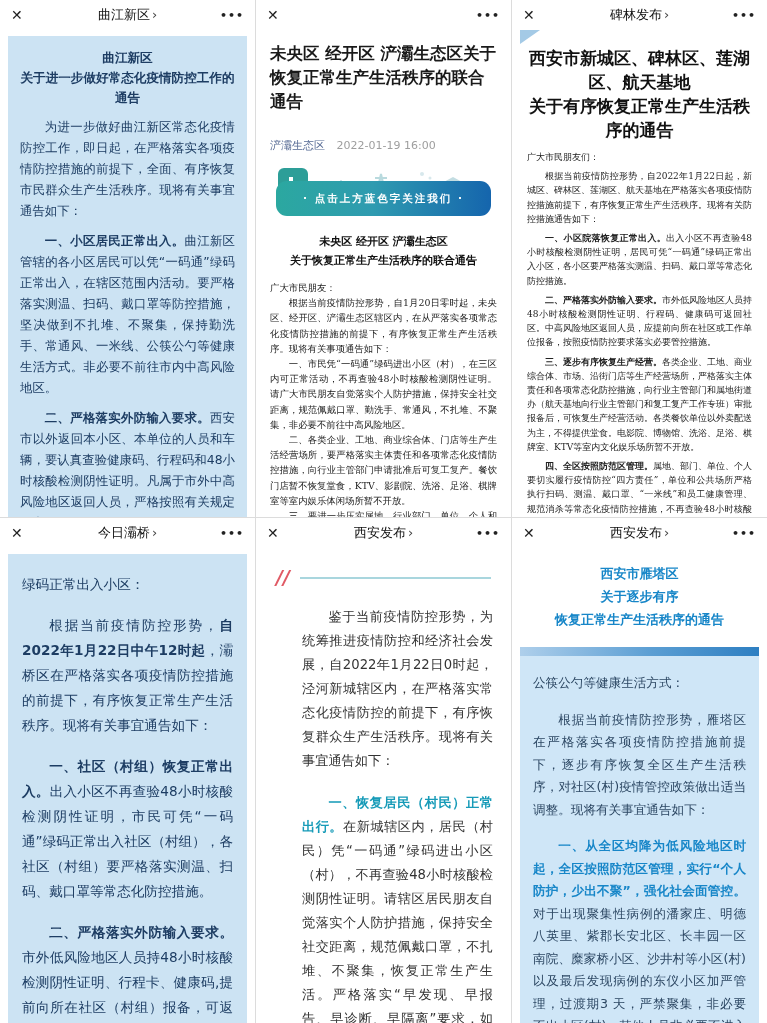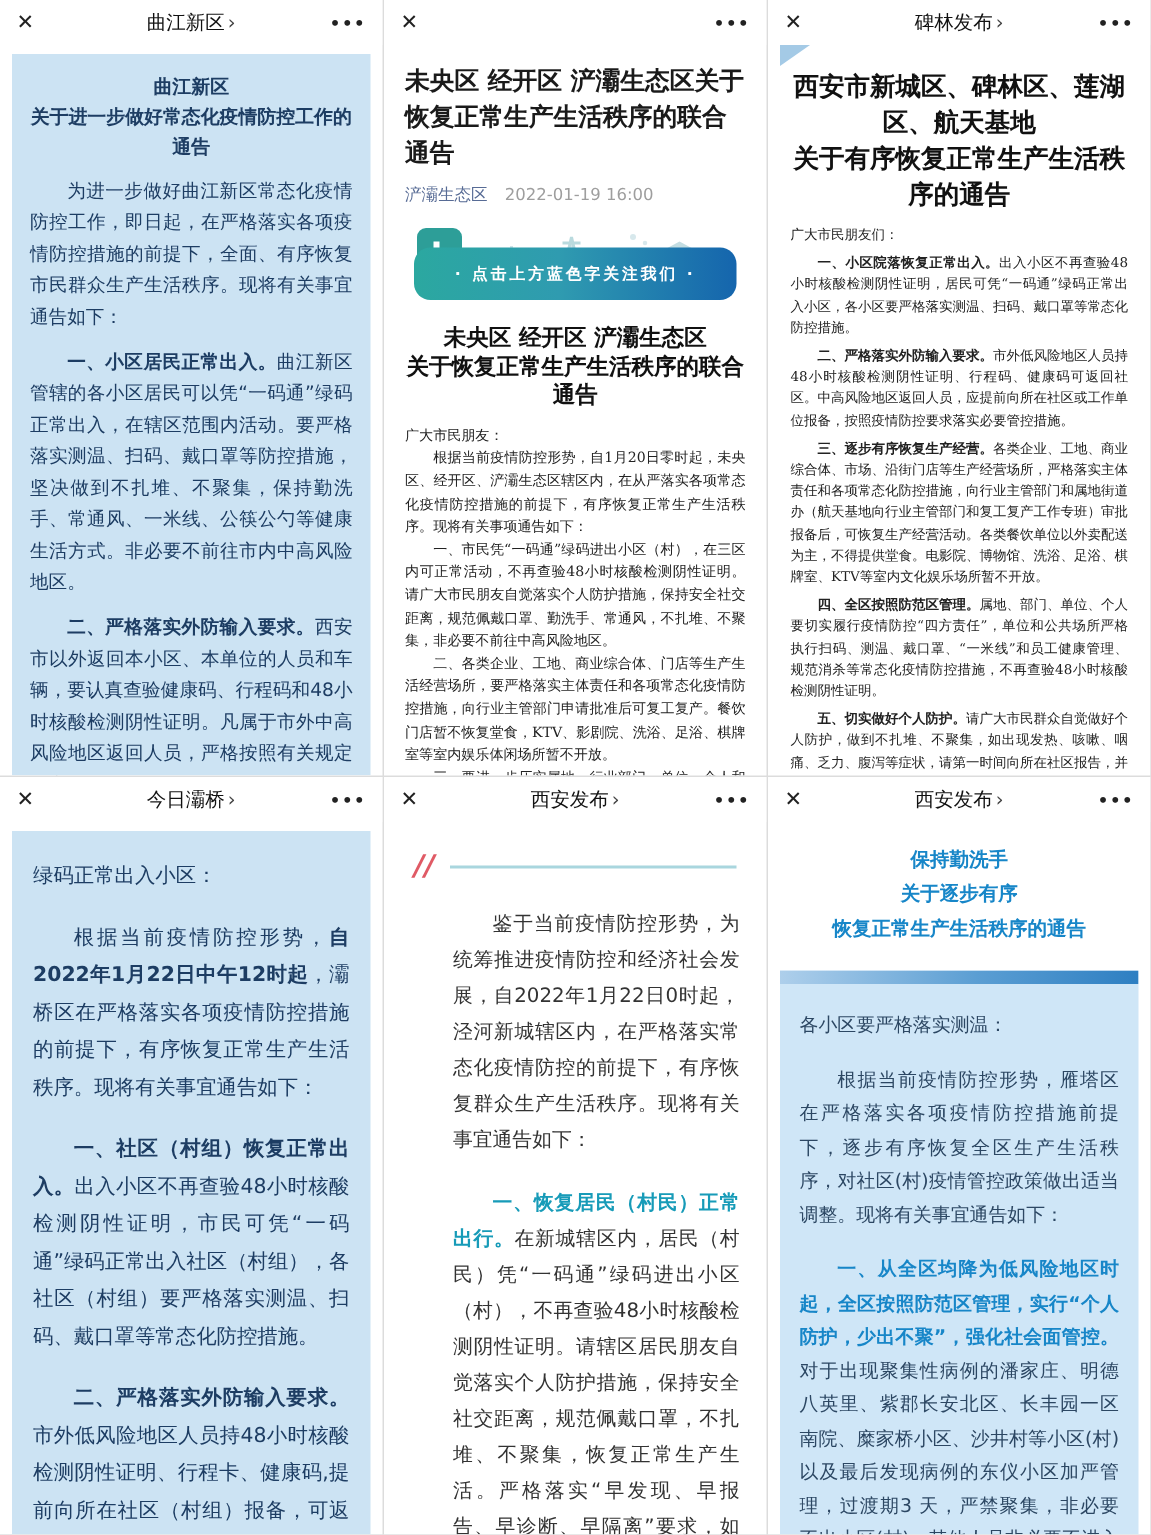--- a/index.html
+++ b/index.html
@@ -29,31 +29,31 @@
   .qj p { text-indent:2em; margin-bottom:9px; }
   .qj p b { font-weight:bold; }
 
   .bq .bluecard { font-size:13.6px; line-height:25px; text-align:justify; padding:18px 14px; }
   .bq .salut { margin-bottom:16px; }
   .bq p { text-indent:2em; margin-bottom:16px; }
 
   
   .wy .pbody { padding:12px 14px 0; }
   .wy .art-title { font-size:16.5px; font-weight:bold; line-height:24px; color:#1a1a1a; }
-  .wy .byline { margin-top:8px; font-size:11px; }
+  .wy .byline { margin-top:24px; font-size:11px; }
   .wy .acct { color:#576b95; }
   .wy .date { color:#9e9e9e; margin-left:8px; }
   .wy .banner { margin:13px 2px 4px; height:54px; position:relative; cursor:pointer; }
   .wy .banner svg { display:block; }
   .wy .pill { position:absolute; left:4px; right:4px; bottom:4px; height:35px; border-radius:11px;
               background:linear-gradient(90deg,#2ba8a0 0%,#2f9bb0 45%,#1565ad 100%);
               color:#fff; font-size:10.5px; font-weight:bold; letter-spacing:2px;
               display:flex; align-items:center; justify-content:center; }
   .wy .c-title { font-family:"DejaVu Serif","Liberation Serif",serif; font-weight:bold;
-                 text-align:center; font-size:15px; line-height:19px; margin-top:12px; color:#111; }
+                 text-align:center; font-size:11px; line-height:19px; margin-top:12px; color:#111; }
   .wy .serifbody { font-family:"DejaVu Serif","Liberation Serif",serif; font-size:9.4px;
                    line-height:15.2px; color:#222; text-align:justify; margin-top:10px; }
   .wy .serifbody p { text-indent:2em; }
 
   
   .bl .pbody { padding:6px 15px 0; font-family:"DejaVu Serif","Liberation Serif",serif; }
   .bl .tri { position:absolute; top:0; left:8px; width:0; height:0;
              border-top:14px solid #86b8dd; border-right:20px solid transparent; opacity:.75; }
   .bl .doc-title { font-weight:bold; text-align:center; font-size:17px; line-height:24px;
                    color:#111; margin:10px 0 8px; }
@@ -155,20 +155,21 @@
       <span class="h-more">•••</span>
     </div>
     <div class="pbody">
       <div class="tri"></div>
       <div class="doc-title">
         <div>西安市新城区、碑林区、莲湖区、航天基地</div>
         <div>关于有序恢复正常生产生活秩序的通告</div>
       </div>
       <div class="body">
         <div class="salut">广大市民朋友们：</div>
+        <p><b></b><span>根据当前疫情防控形势，自2022年1月22日起，新城区、碑林区、莲湖区、航天基地在严格落实各项疫情防控措施前提下，有序恢复正常生产生活秩序。现将有关防控措施通告如下：</span></p>
         <p><b>一、小区院落恢复正常出入。</b><span>出入小区不再查验48小时核酸检测阴性证明，居民可凭“一码通”绿码正常出入小区，各小区要严格落实测温、扫码、戴口罩等常态化防控措施。</span></p>
         <p><b>二、严格落实外防输入要求。</b><span>市外低风险地区人员持48小时核酸检测阴性证明、行程码、健康码可返回社区。中高风险地区返回人员，应提前向所在社区或工作单位报备，按照疫情防控要求落实必要管控措施。</span></p>
         <p><b>三、逐步有序恢复生产经营。</b><span>各类企业、工地、商业综合体、市场、沿街门店等生产经营场所，严格落实主体责任和各项常态化防控措施，向行业主管部门和属地街道办（航天基地向行业主管部门和复工复产工作专班）审批报备后，可恢复生产经营活动。各类餐饮单位以外卖配送为主，不得提供堂食。电影院、博物馆、洗浴、足浴、棋牌室、KTV等室内文化娱乐场所暂不开放。</span></p>
         <p><b>四、全区按照防范区管理。</b><span>属地、部门、单位、个人要切实履行疫情防控“四方责任”，单位和公共场所严格执行扫码、测温、戴口罩、“一米线”和员工健康管理、规范消杀等常态化疫情防控措施，不再查验48小时核酸检测阴性证明。</span></p>
         <p><b>五、切实做好个人防护。</b><span>请广大市民群众自觉做好个人防护，做到不扎堆、不聚集，如出现发热、咳嗽、咽痛、乏力、腹泻等症状，请第一时间向所在社区报告，并及时到指定医疗机构就诊。</span></p>
 
       </div>
     </div>
   </section>
 
@@ -209,27 +210,27 @@
   </section>
 
   <section class="panel yt">
     <div class="phead">
       <span class="h-close">✕</span>
       <span class="h-center"><span>西安发布</span><span class="chev">›</span></span>
       <span class="h-more">•••</span>
     </div>
     <div class="pbody">
       <div class="doc-title">
-        <div>保持勤洗手</div>
+        <div>西安市雁塔区</div>
         <div>关于逐步有序</div>
         <div>恢复正常生产生活秩序的通告</div>
       </div>
       <div class="card">
         <div class="gbar"></div>
-        <div class="salut">各小区要严格落实测温：</div>
+        <div class="salut">公筷公勺等健康生活方式：</div>
         <p><b></b><span>根据当前疫情防控形势，雁塔区在严格落实各项疫情防控措施前提下，逐步有序恢复全区生产生活秩序，对社区(村)疫情管控政策做出适当调整。现将有关事宜通告如下：</span></p>
         <p><b>一、从全区均降为低风险地区时起，全区按照防范区管理，实行“个人防护，少出不聚”，强化社会面管控。</b><span>对于出现聚集性病例的潘家庄、明德八英里、紫郡长安北区、长丰园一区南院、糜家桥小区、沙井村等小区(村)以及最后发现病例的东仪小区加严管理，过渡期3 天，严禁聚集，非必要不出小区(村)，其他人员非必要不进入这些小区(村)。</span></p>
 
       </div>
     </div>
   </section>
 
 </div>
 
 </body></html>

